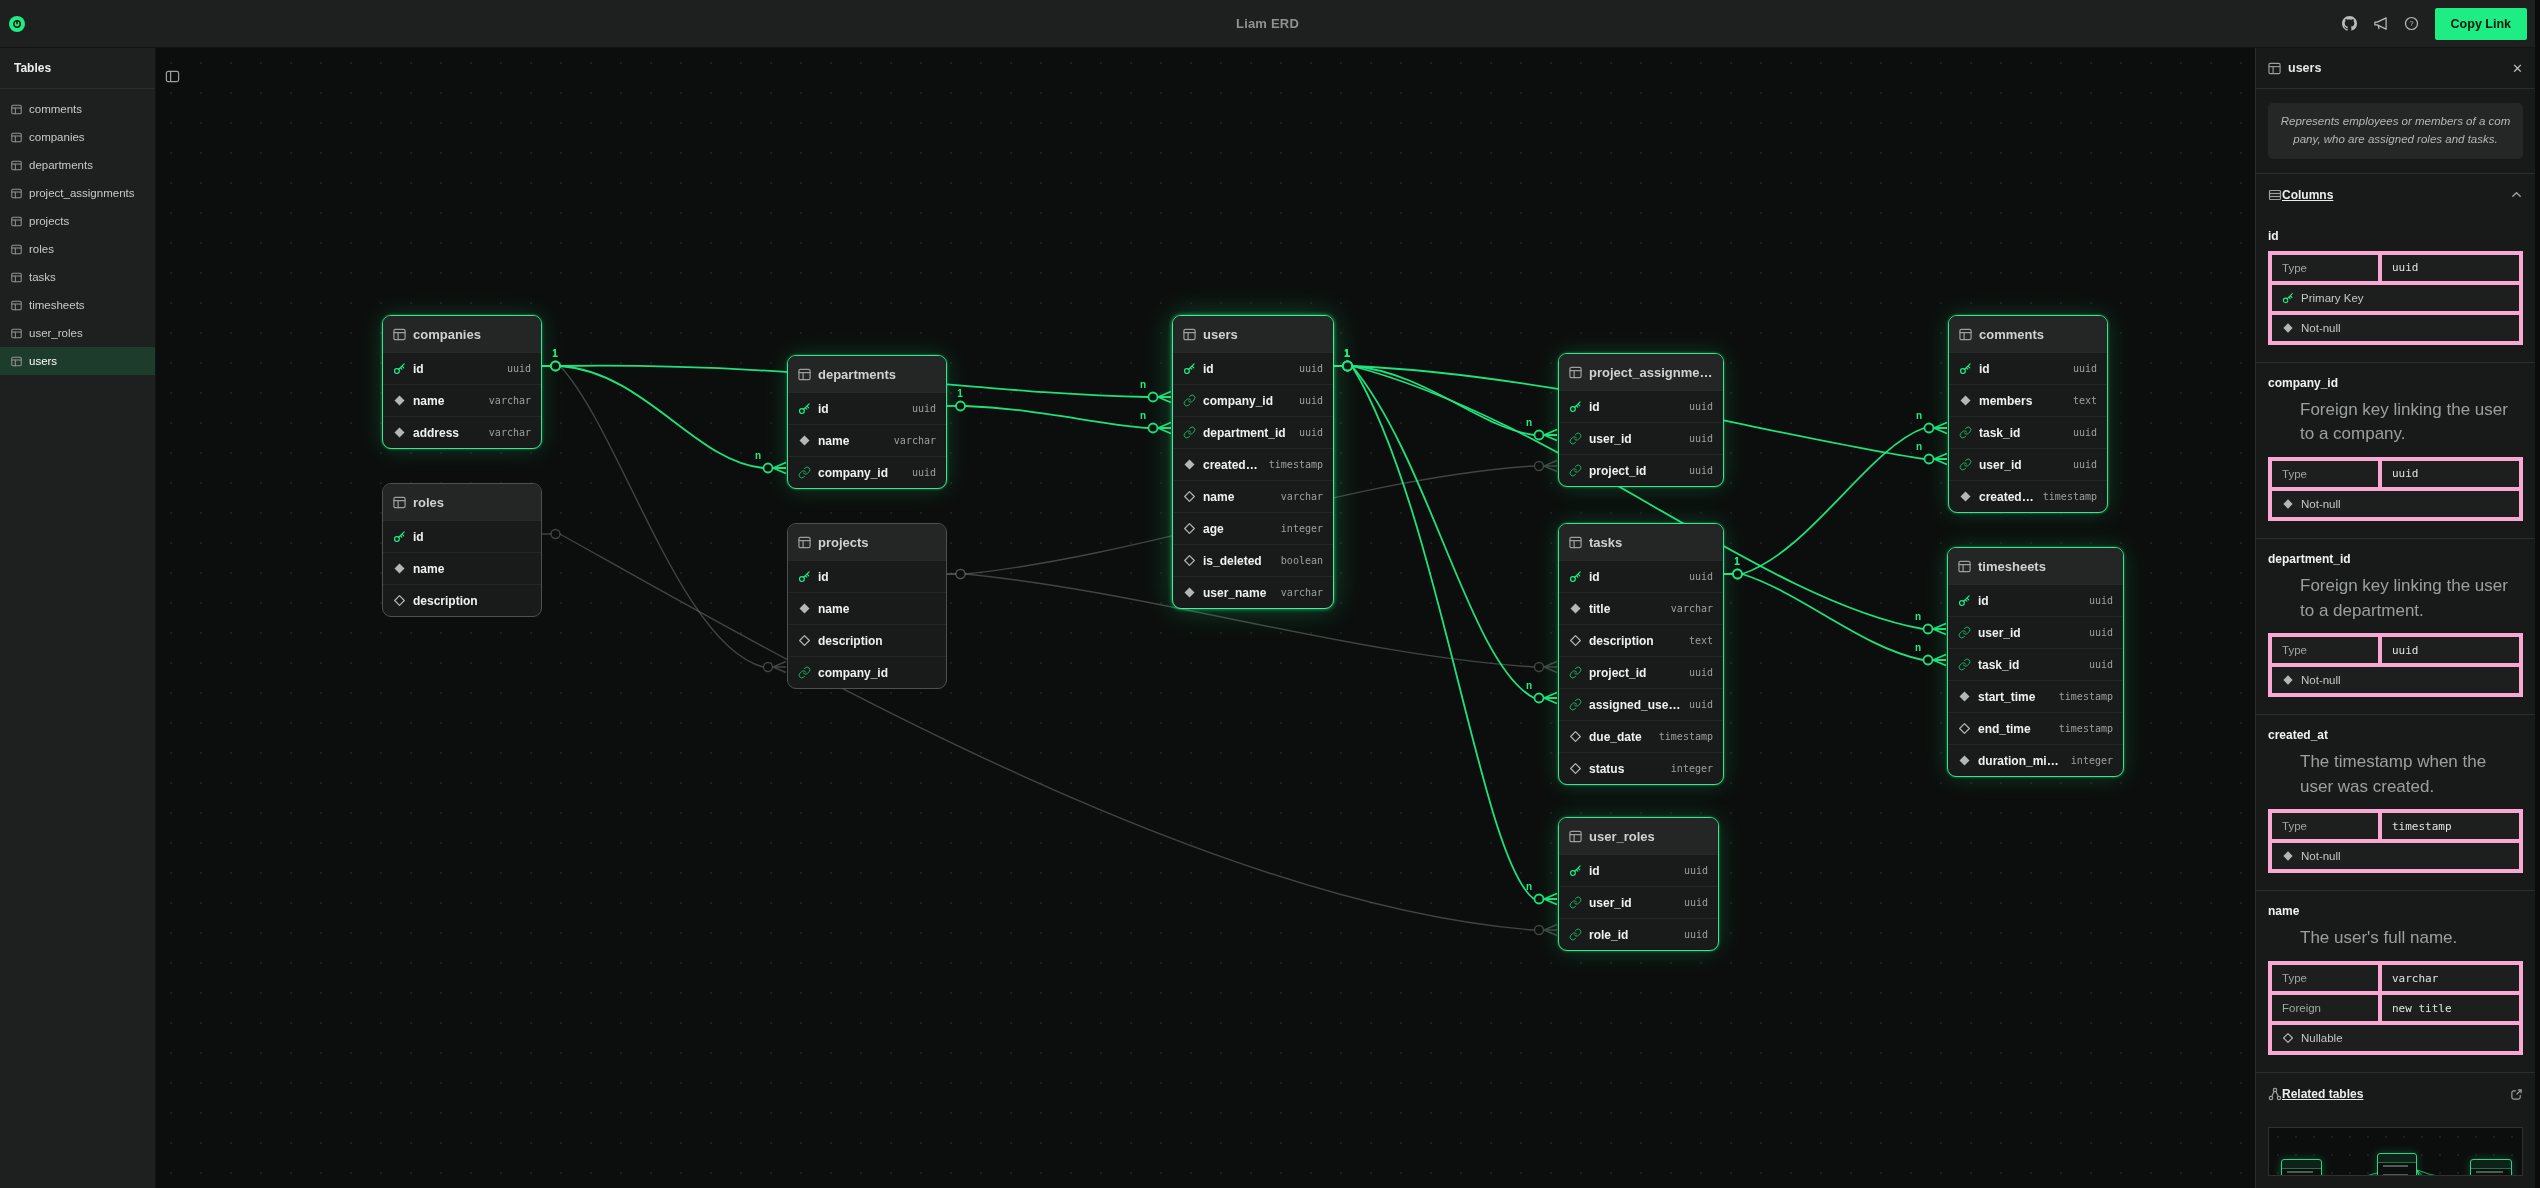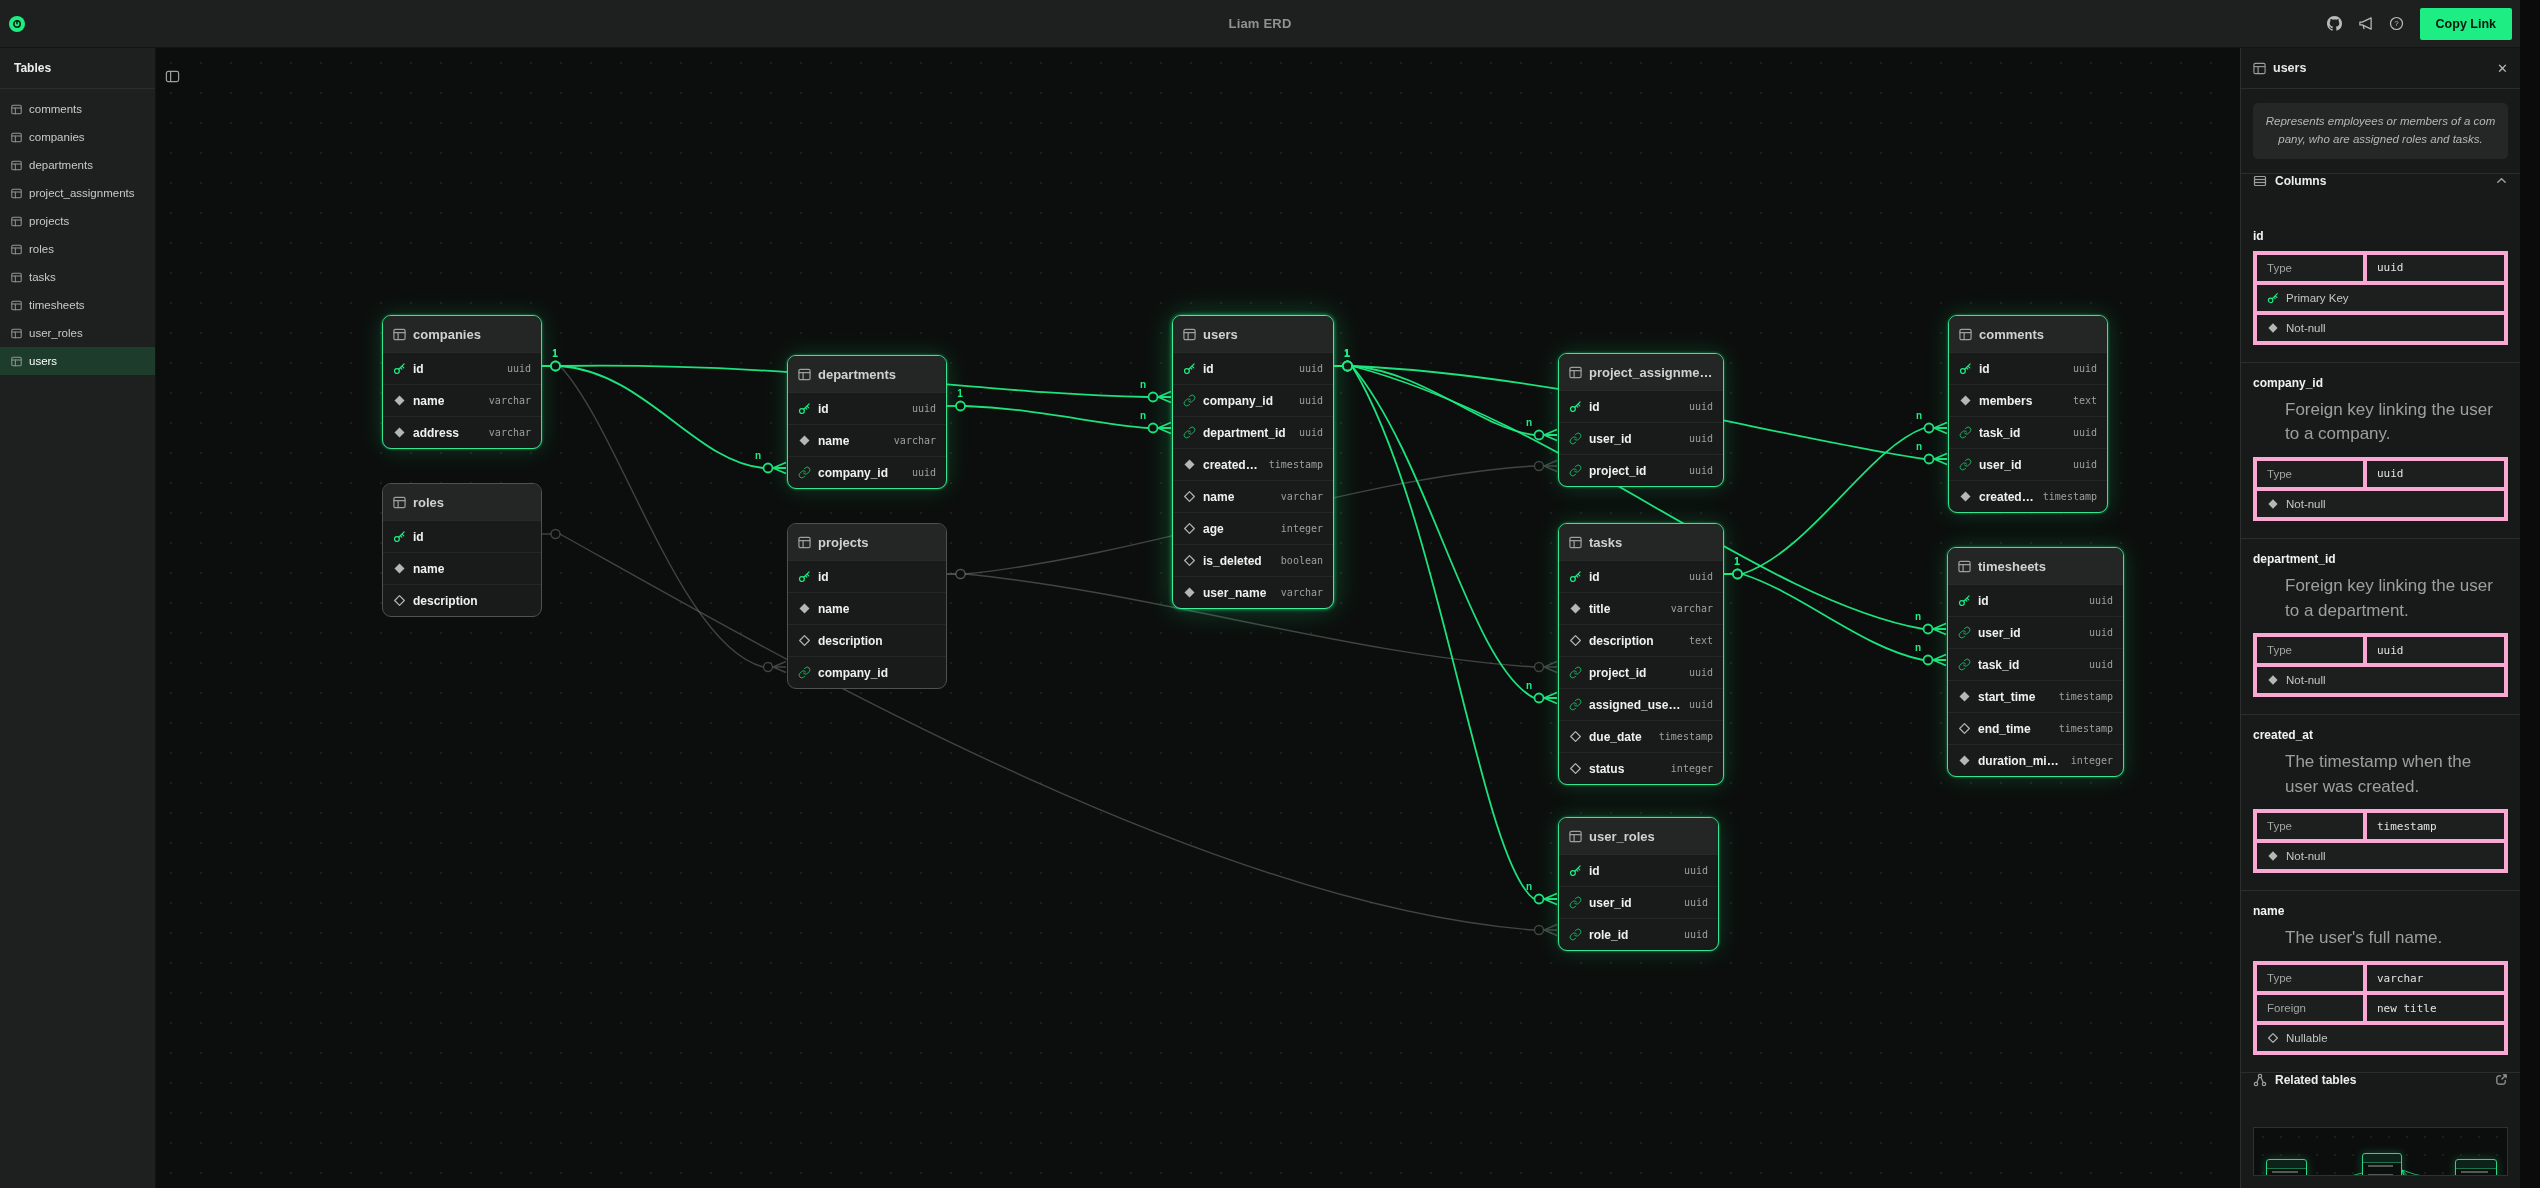--- a/index.html
+++ b/index.html
@@ -1,17 +1,17 @@
 <!DOCTYPE html>
 <html><head>
 <meta charset="utf-8">
 <style>
   html,body{margin:0;padding:0;background:#0a0b0a;}
   .app{position:relative;width:2520px;height:1188px;overflow:hidden;background:#1d4ed8;
-       font-family:"Liberation Sans","DejaVu Sans",sans-serif;color:#e6e8e7;
+       font-family:"Liberation Sans","DejaVu Sans",sans-serif;color:#e6e8e7;padding-left:15px;
        -webkit-font-smoothing:antialiased;}
   
   .topbar{position:absolute;left:0;top:0;width:100%;height:48px;background:#1e201f;
           border-bottom:1px solid #131514;display:flex;align-items:center;z-index:6;box-sizing:border-box;}
   .logo{position:absolute;left:9px;top:16px;width:16px;height:16px;border-radius:50%;
         background:#1ded83;display:flex;align-items:center;justify-content:center;}
   .logo svg{width:10px;height:10px;}
   .topbar-title{position:absolute;left:50%;transform:translateX(-50%);color:#8d9391;
                 font-weight:700;font-size:13px;letter-spacing:.2px;}
   .topbar-right{margin-left:auto;display:flex;align-items:center;gap:16px;padding-right:8px;}
@@ -59,22 +59,22 @@
   
   .rp{position:absolute;right:0;top:48px;width:280px;bottom:0;background:#181a19;
       border-left:1px solid #2c2f2e;box-sizing:border-box;display:flex;flex-direction:column;
       overflow:hidden;z-index:6;}
   .rp-header{height:40px;flex:none;display:flex;align-items:center;gap:7px;padding:0 12px;
              font-size:12.5px;font-weight:700;border-bottom:1px solid #2a2d2c;}
   .rp-header svg{width:13px;height:13px;color:#9aa09e;}
   .rp-close{margin-left:auto;color:#b6bcba;background:none;border:none;cursor:pointer;font-size:13px;line-height:1;padding:0;}
   .rp-desc{margin:14px 12px;padding:10px 10px;background:#242726;border-radius:5px;
            font-size:11.5px;line-height:1.55;color:#b3b9b7;text-align:center;word-break:break-all;font-style:italic;}
-  .rp-sec{height:42px;flex:none;display:flex;gap:8px;padding:0 12px;
-          font-weight:700;font-size:12px;border-top:1px solid #2a2d2c;color:#eceeed;}
+  .rp-sec{height:42px;flex:none;display:flex;align-items:center;gap:0;padding:0 12px;
+          font-weight:700;font-size:12px;border-top:1px solid #2a2d2c;color:#eceeed;text-decoration:underline;}
   .rp-sec svg{width:14px;height:14px;color:#9aa09e;}
   .rp-sec .sec-btn{margin-left:auto;color:#b6bcba;background:none;border:none;cursor:pointer;padding:0;display:flex;}
   .rp-sec .sec-btn svg{width:13px;height:13px;}
   #rp-columns{flex:none;}
   .col-block{padding:13px 12px 17px;border-top:1px solid #2a2d2c;}
   .col-block:first-child{border-top:none;}
   .col-name{font-size:12px;font-weight:700;color:#f0f2f1;margin-bottom:8px;}
   .col-desc{font-size:17px;color:#9aa09e;margin-bottom:10px;line-height:1.45;margin-left:32px;}
   table.attrs{width:100%;border-collapse:collapse;font-size:11.5px;background:#1d1f1e;}
   table.attrs td{border:4px solid #f9a8d4;height:26px;padding:0 10px;}

